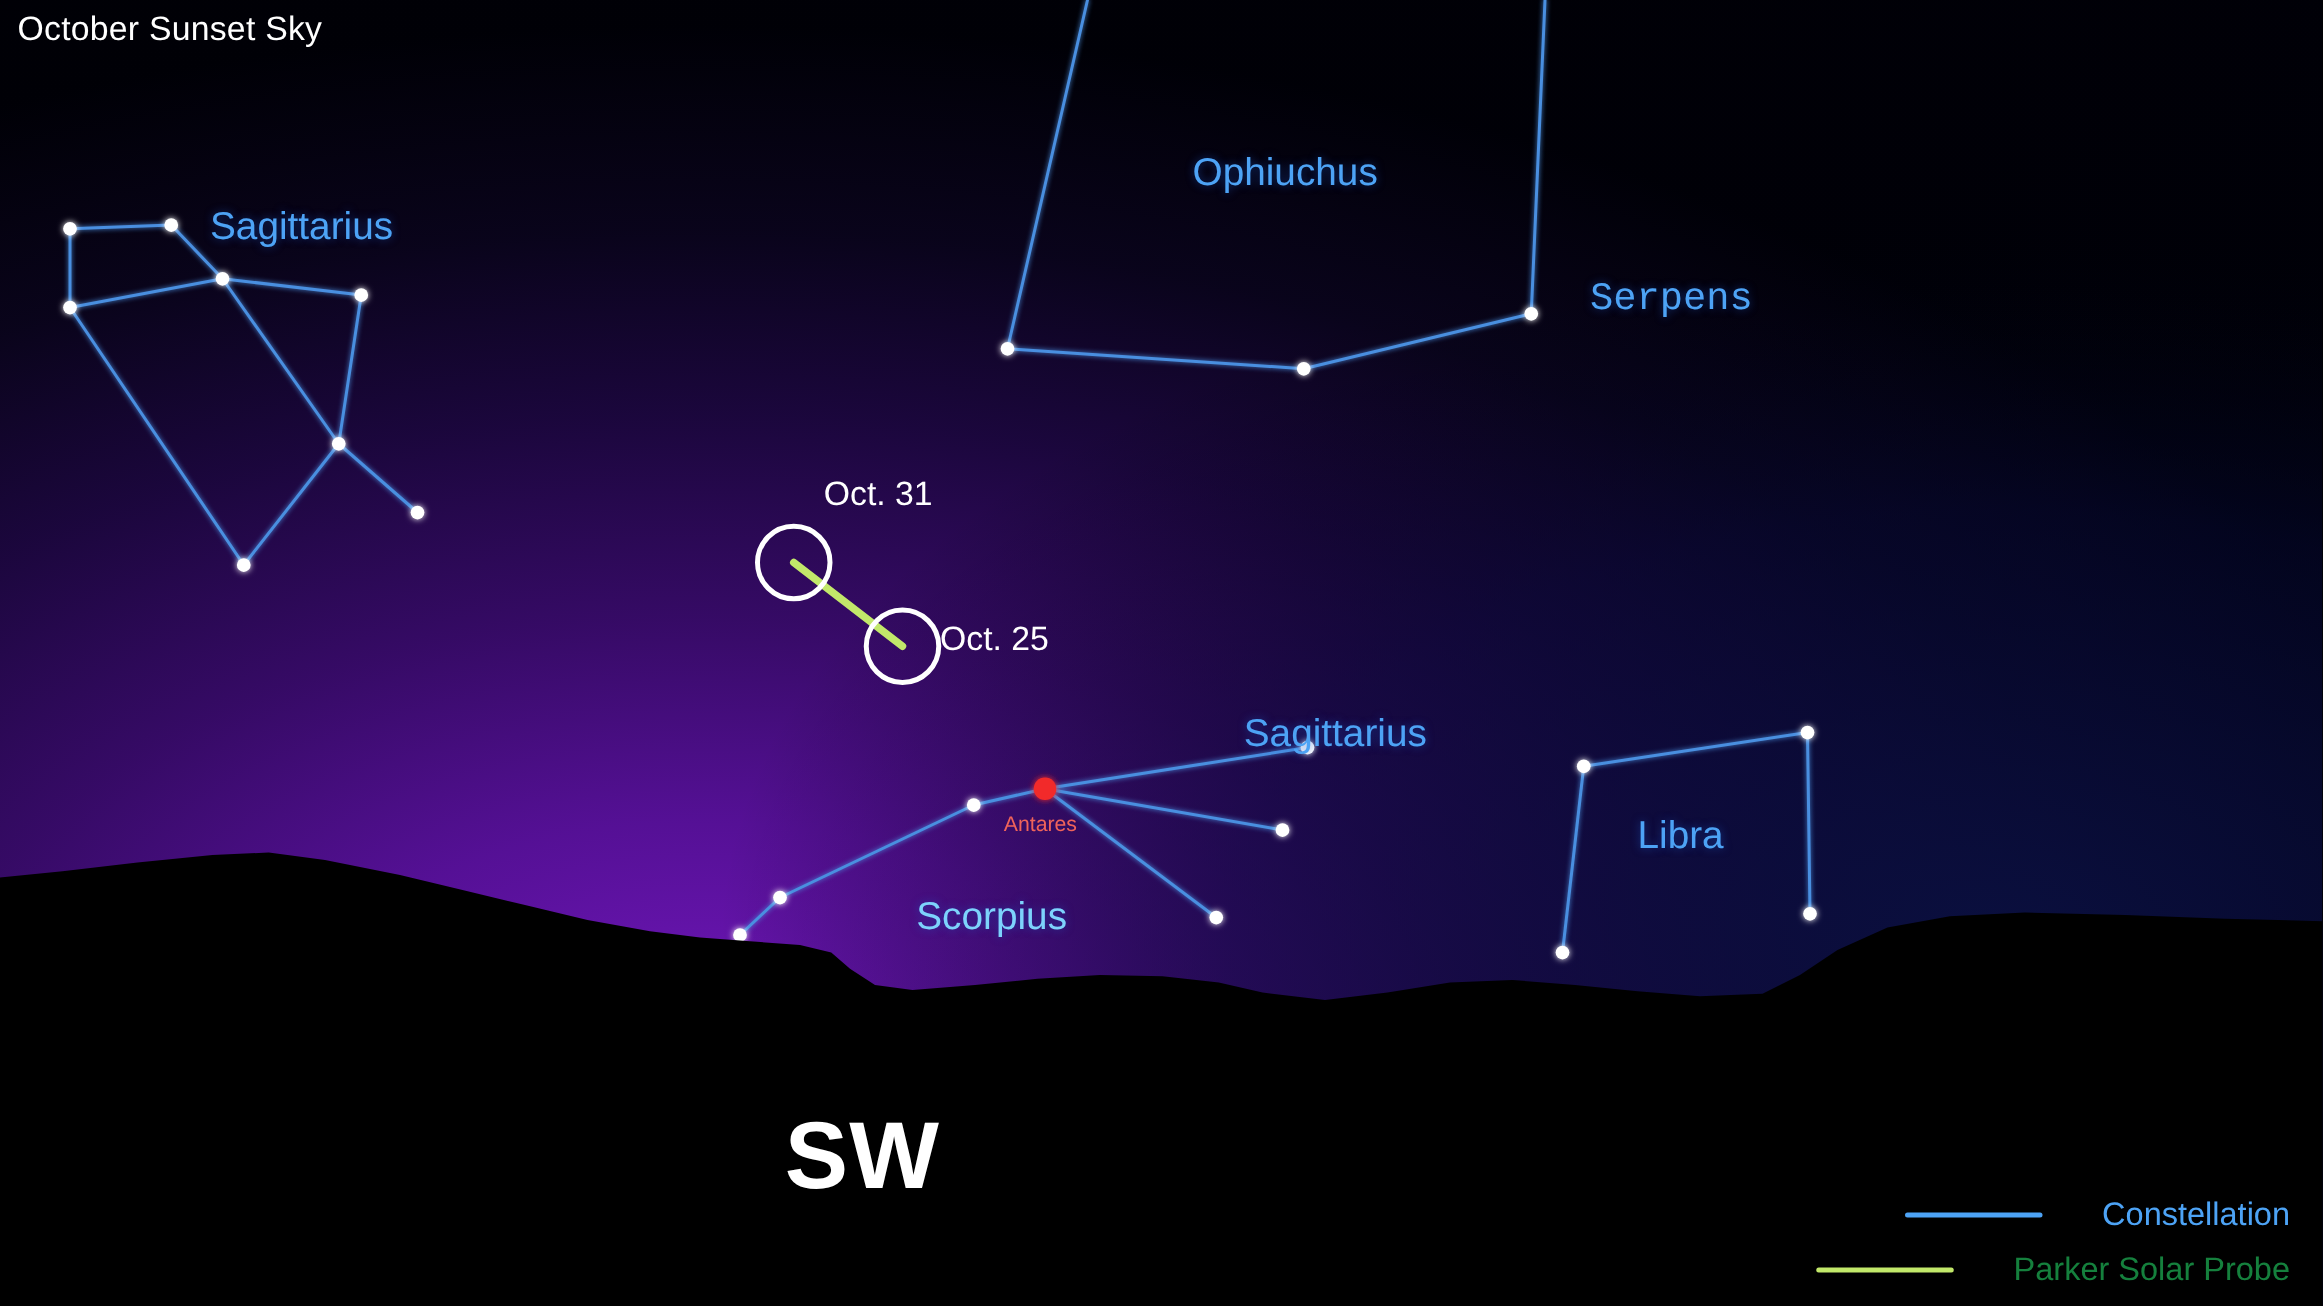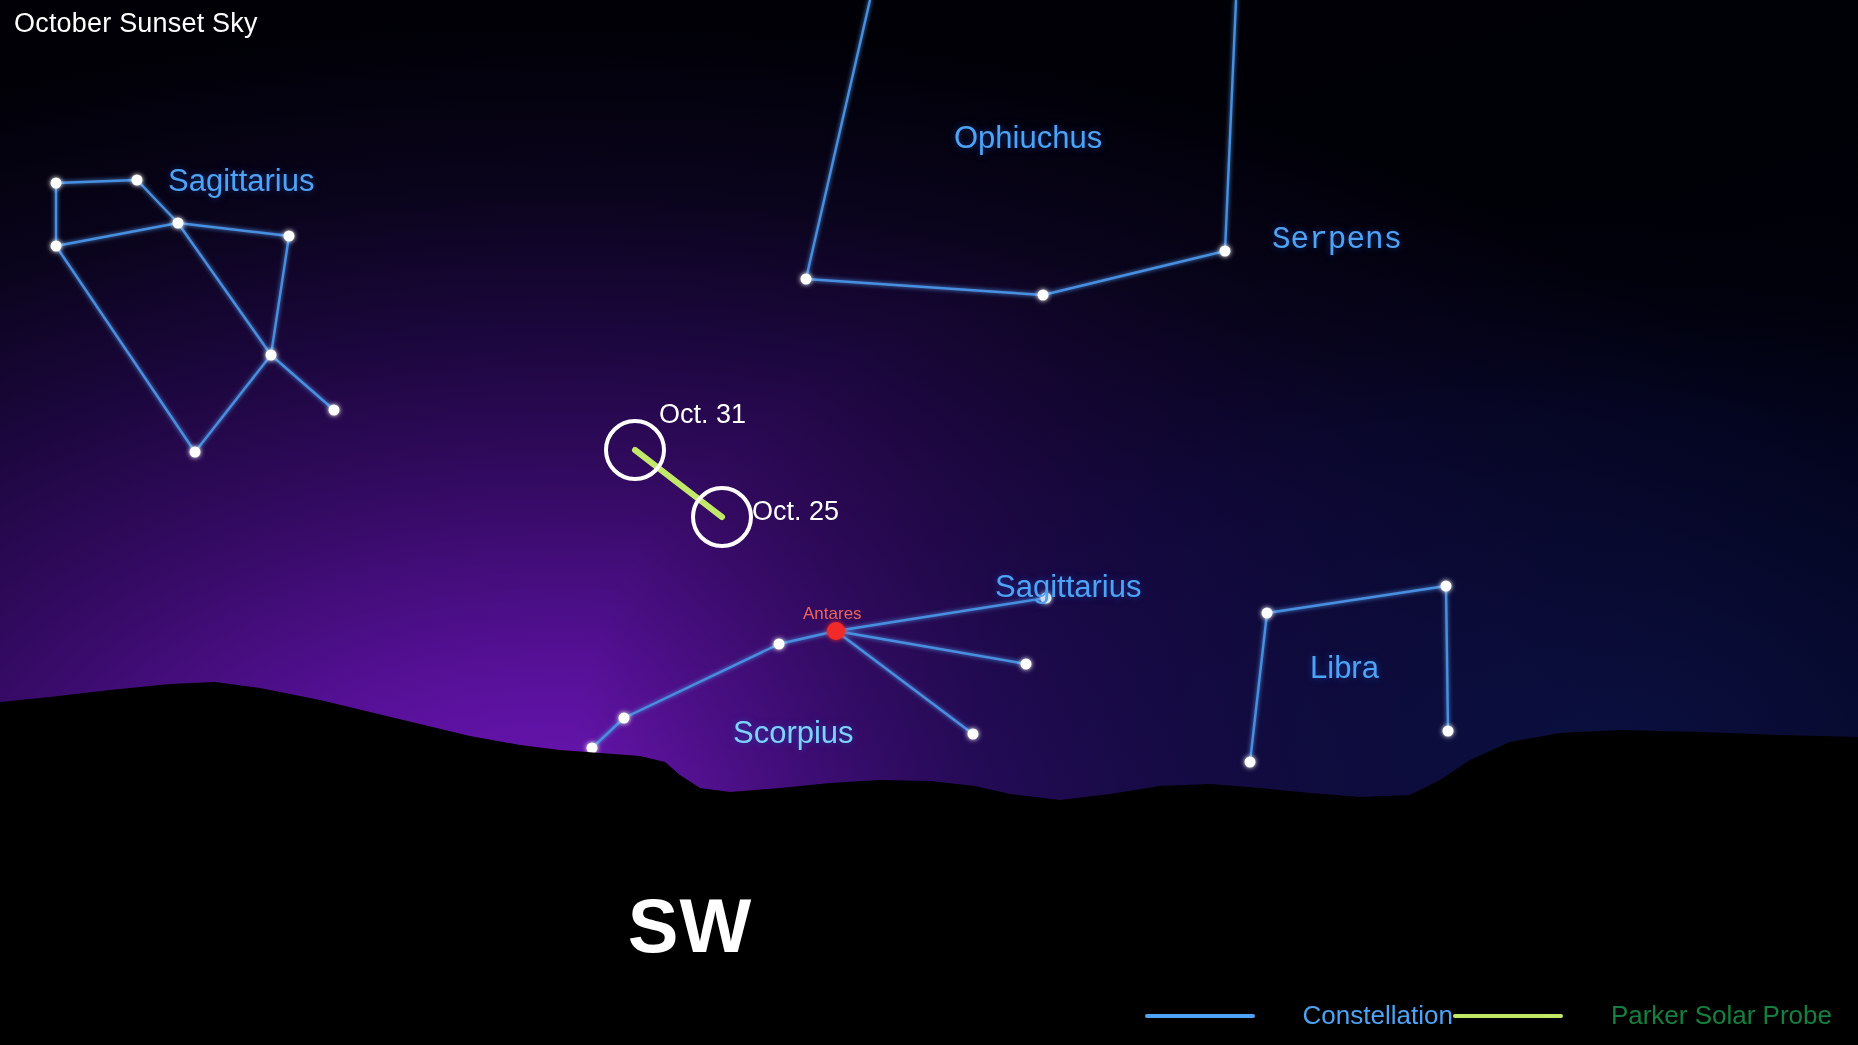--- a/index.html
+++ b/index.html
@@ -57,35 +57,37 @@
     white-space: nowrap;
     z-index: 20;
     text-shadow: 0 0 7px rgba(30,90,200,0.55);
   }
   .star-label {
     position: absolute;
     color: #f0635a;
     font-size: 17px;
     white-space: nowrap;
     z-index: 22;
+    margin-top: 46px;
   }
   .date-label {
     position: absolute;
     color: #ffffff;
     font-size: 27px;
     white-space: nowrap;
     z-index: 25;
   }
   .legend {
     position: absolute;
     right: 26px;
     bottom: 14px;
     z-index: 40;
     display: flex;
-    flex-direction: row;
+    flex-direction: column;
+    gap: 13px;
     align-items: flex-end;
   }
   .legend-row {
     display: flex;
     align-items: center;
     gap: 48px;
   }
   .legend-swatch {
     width: 110px;
     height: 4px;
@@ -209,21 +211,21 @@
       <div class="const-label" style="left: 938px; top: 120px; color: rgb(77, 163, 245); margin-left: 16px;">Ophiuchus</div>
       <div class="const-label" style="left: 1272px; top: 222px; color: rgb(77, 163, 245); font-family: Liberation Mono, monospace;">Serpens</div>
       <div class="const-label" style="left: 995px; top: 569px; color: rgb(77, 163, 245);">Sagittarius</div>
       <div class="const-label" style="left: 733px; top: 673px; color: #7dd3fc; margin-top: 42px;">Scorpius</div>
       <div class="const-label" style="left: 1310px; top: 650px; color: rgb(77, 163, 245);">Libra</div>
     </div>
   <div id="star-labels">
       <div class="star-label" style="left: 803px; top: 604px; color: rgb(240, 99, 90);">Antares</div>
     </div>
   <div id="date-labels">
-      <div class="date-label" style="left: 659px; top: 399px;">Oct. 31</div>
+      <div class="date-label" style="left: 659px; top: 380px;">Oct. 31</div>
       <div class="date-label" style="left: 752px; top: 471px; margin-top: 25px;">Oct. 25</div>
     </div>
 
   <div class="compass-label">SW</div>
 
   <div class="legend">
     <div class="legend-row">
       <span class="legend-swatch" style="background: rgb(77, 163, 245);"></span>
       <span class="legend-text" style="color: rgb(77, 163, 245);">Constellation</span>
     </div>

